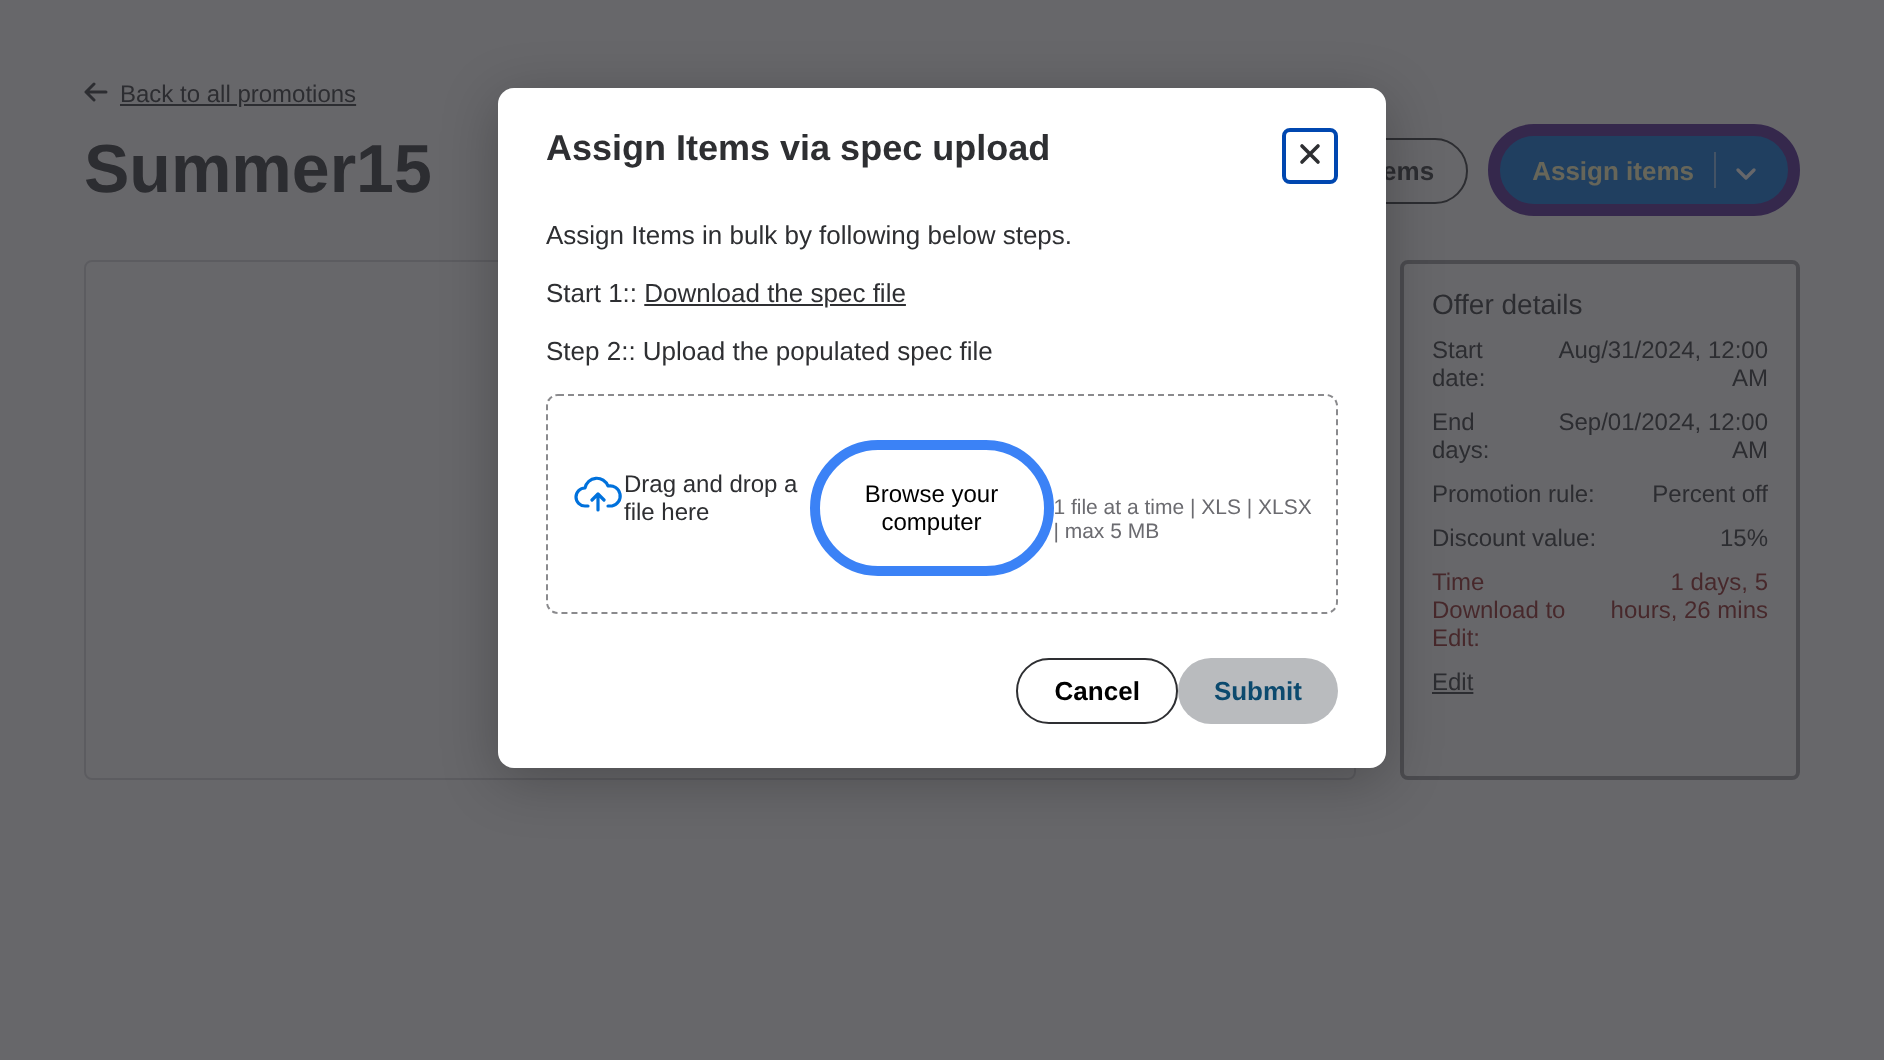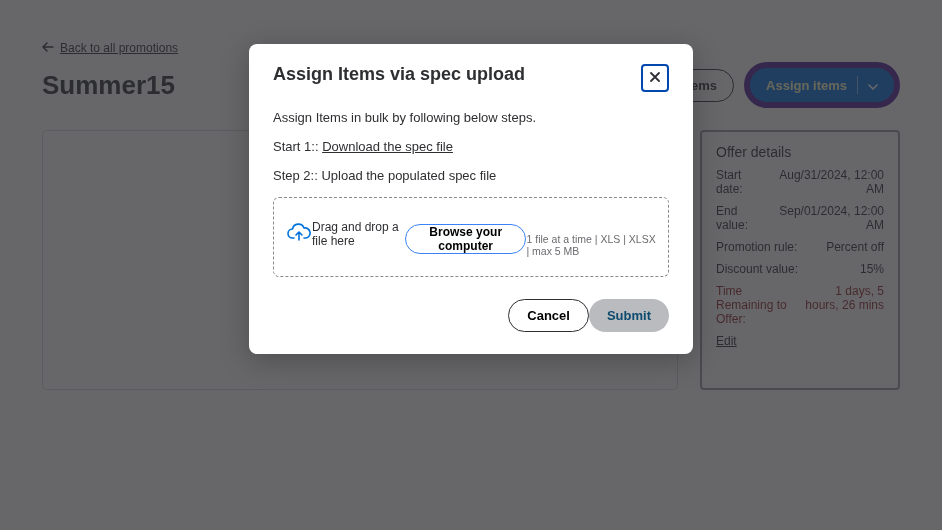--- a/index.html
+++ b/index.html
@@ -4,21 +4,21 @@
 <style>
   * { box-sizing: border-box; margin: 0; padding: 0; }
   html, body { width: 942px; height: 530px; font-family: -apple-system, BlinkMacSystemFont, "Segoe UI", Arial, sans-serif; overflow: hidden; }
   body { position: relative; background: #fff; color: #2e2f32; }
 
   
   .page { width: 942px; height: 468px; padding: 38px 42px 0 42px; position: relative; }
   .back-link { display: inline-flex; align-items: center; font-size: 12px; color: #2e2f32; text-decoration: underline; }
   .back-link .arrow { margin-right: 6px; text-decoration: none; display:inline-block; }
   .header-row { display: flex; align-items: center; justify-content: space-between; margin-top: 6px; }
-  .title { font-size: 26px; font-weight: 700; color: #2e2f32; }
+  .title { font-size: 34px; font-weight: 700; color: #2e2f32; }
   .header-buttons { display: flex; gap: 10px; align-items: center; }
   .btn { border-radius: 999px; font-size: 13px; font-weight: 700; padding: 8px 16px; display: inline-flex; align-items: center; cursor: pointer; }
   .btn-outline { background: #fff; border: 1px solid #2e2f32; color: #2e2f32; }
   .btn-primary { background: #0071dc; border: 6px solid #4c1d95; color: #fef9c3; }
   .btn-primary .chev-sep { width:1px; height:18px; background: rgba(255,255,255,0.5); margin: 0 8px 0 10px; }
   .chev-down { margin-left: 2px; }
 
   .content-row { display: flex; gap: 22px; margin-top: 22px; }
   .main-panel { flex: 1; border: 1px solid #d8d8da; border-radius: 4px; height: 260px; background: #fff; }
   .side-panel { width: 200px; border: 2px solid #9a9a9e; border-radius: 4px; padding: 12px 14px 18px 14px; font-size: 12px; background:#fff; }
@@ -34,21 +34,21 @@
   .modal { margin-top: 44px; width: 444px; background: #fff; border-radius: 8px; box-shadow: 0 6px 28px rgba(0,0,0,0.25); padding: 20px 24px 22px 24px; font-size: 13px; color:#2e2f32; }
   .modal-head { display:flex; align-items:flex-start; justify-content:space-between; }
   .modal-title { font-size: 18px; font-weight: 700; }
   .close-btn { width:28px; height:28px; border:2px solid #0047b0; border-radius:4px; display:flex; align-items:center; justify-content:center; cursor:pointer; background:#fff; }
   .modal-body { margin-top: 18px; }
   .modal-body p { margin-bottom: 14px; }
   .step-link { text-decoration: underline; cursor:pointer; color:#2e2f32; }
   .dropzone { margin-top: 14px; border: 1.5px dashed #8a8a8d; border-radius: 6px; padding: 22px 12px 18px 12px; display:flex; align-items:center; }
   .cloud-icon { color:#0071dc; margin-bottom: 10px; }
   .drop-text { font-size: 12px; margin-bottom: 10px; }
-  .browse-btn { border:1px solid #3b82f6; background:#fff; border-radius:999px; padding:0 14px; font-size:12px; font-weight:700; cursor:pointer; }
+  .browse-btn { border:5px solid #3b82f6; background:#fff; border-radius:999px; padding:15px 14px; font-size:12px; font-weight:400; cursor:pointer; }
   .file-hint { margin-top:12px; font-size:10.5px; color:#6b6b70; }
   .modal-footer { display:flex; justify-content:flex-end; margin-top: 22px; }
   .btn-cancel { border:1px solid #2e2f32; background:#fff; border-radius:999px; padding:8px 18px; font-size:13px; font-weight:700; cursor:pointer; }
   .btn-submit { border:none; background:#b9bbbe; color:#0c4a6e; border-radius:999px; padding:8px 18px; font-size:13px; font-weight:700; cursor:default; }
 </style>
 </head>
 <body>
 
 <div class="page">
   <a class="back-link">
@@ -78,33 +78,33 @@
 
   <div class="content-row">
     <div class="main-panel"></div>
     <div class="side-panel">
       <div class="side-title">Offer details</div>
       <div class="side-row">
         <span class="label">Start date:</span>
         <span class="value">Aug/31/2024, 12:00 AM</span>
       </div>
       <div class="side-row">
-        <span class="label">End value:</span>
+        <span class="label">End days:</span>
         <span class="value">Sep/01/2024, 12:00 AM</span>
       </div>
       <div class="side-row">
         <span class="label">Promotion rule:</span>
         <span class="value">Percent off</span>
       </div>
       <div class="side-row">
         <span class="label">Discount value:</span>
         <span class="value">15%</span>
       </div>
       <div class="side-row danger">
-        <span class="label">Time Remaining to Offer:</span>
+        <span class="label">Time Download to Edit:</span>
         <span class="value">1 days, 5 hours, 26 mins</span>
       </div>
       <a class="side-edit">Edit</a>
     </div>
   </div>
 </div>
 
 <div class="overlay">
   <div class="modal">
     <div class="modal-head">

